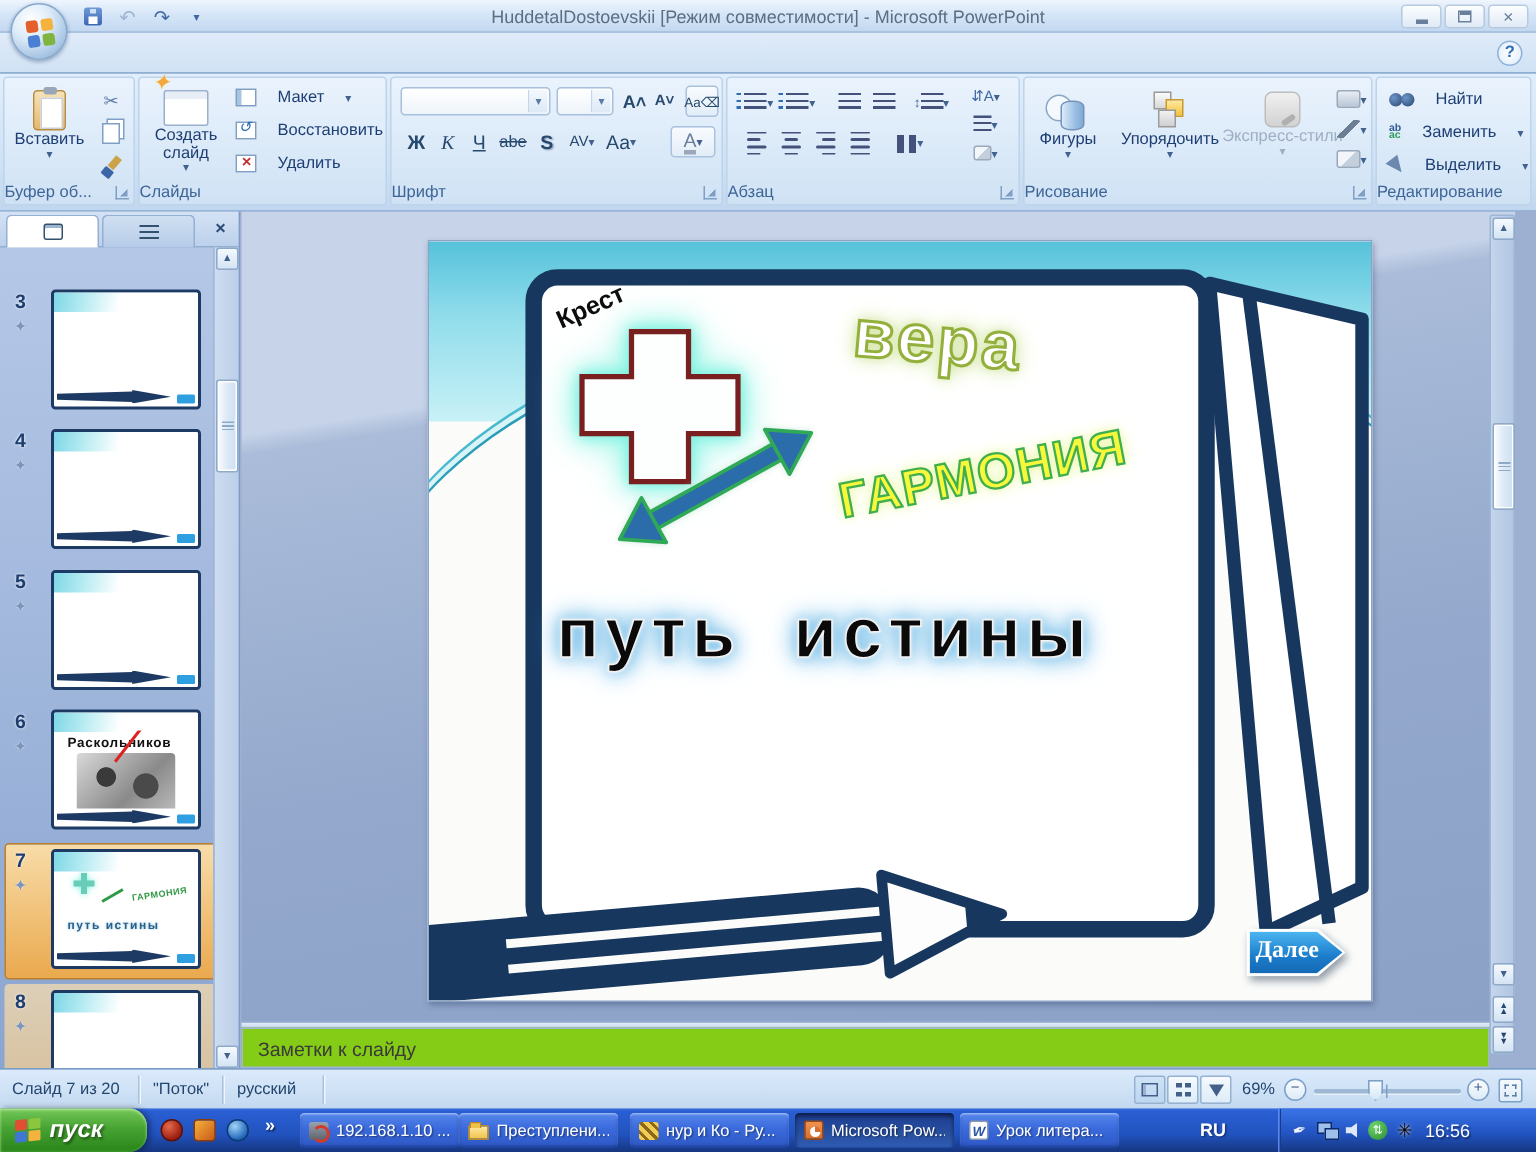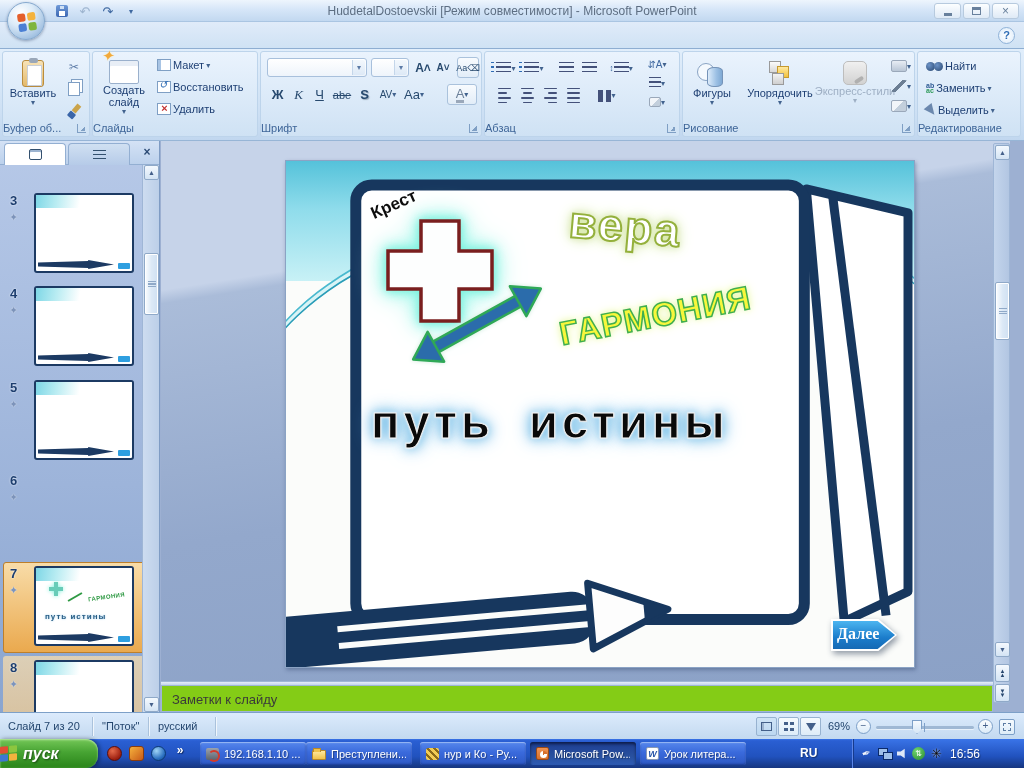--- a/index.html
+++ b/index.html
@@ -44,21 +44,21 @@
     background:linear-gradient(#e1eefb,#cde0f4 70%,#c1d7ef); border-bottom:1px solid #97b5d6; z-index:20; }
   .group { position:absolute; top:2px; bottom:3px; background:linear-gradient(#eaf3fd,#dae9f8 60%,#cfe2f4);
     border:1px solid #bdd4eb; border-radius:3px; }
   .glabel { position:absolute; left:0; right:0; bottom:2px; text-align:left; font-size:11px; color:#3e6598; white-space:nowrap; overflow:hidden; }
   .dlg { position:absolute; right:3px; bottom:3px; width:9px; height:9px; border-left:1px solid #7f9fc4; border-bottom:1px solid #7f9fc4; }
   .dlg::after { content:''; position:absolute; right:1px; bottom:1px; width:5px; height:5px; background:linear-gradient(135deg,transparent 50%,#7f9fc4 50%); }
   .bigbtn { position:absolute; top:3px; display:flex; flex-direction:column; align-items:center; border:1px solid transparent; border-radius:3px;
     font-size:11px; color:#1e3f73; text-align:center; line-height:12px; }
   .bigbtn .dd, .dd { font-size:8px; color:#41628e; line-height:7px; }
   .sbtn { position:absolute; border:1px solid transparent; border-radius:3px; display:flex; align-items:center; justify-content:center; font-size:12px; color:#1e3f73; }
-  .srow { position:absolute; display:flex; align-items:center; gap:2px; font-size:11px; color:#1e3f73; }
+  .srow { position:absolute; display:flex; align-items:center; gap:14px; font-size:11px; color:#1e3f73; }
   .grayed { color:#9eafc4 !important; }
 
   .ic-clip { width:22px; height:27px; background:linear-gradient(#f7e3b8,#e4b96a); border:1px solid #b98c3e; border-radius:3px; position:relative; }
   .ic-clip::before { content:''; position:absolute; left:6px; top:-3px; width:9px; height:5px; background:#9aa7b8; border-radius:2px; }
   .ic-clip::after { content:''; position:absolute; left:4px; top:4px; width:13px; height:19px; background:#fff; border:1px solid #c9cfd8; }
   .ic-copy { width:12px; height:14px; background:#fff; border:1px solid #7f9fc4; box-shadow:3px -3px 0 -1px #fff,3px -3px 0 0 #7f9fc4; }
   .ic-brush { width:15px; height:15px; position:relative; }
   .ic-brush::before { content:''; position:absolute; left:7px; top:0; width:5px; height:9px; background:#caa34a; transform:rotate(40deg); }
   .ic-brush::after { content:''; position:absolute; left:1px; top:8px; width:7px; height:6px; background:#3a65a8; border-radius:1px; transform:rotate(40deg); }
   .ic-newslide { width:30px; height:24px; background:#fff; border:1px solid #9ab0cc; border-radius:2px; position:relative; box-shadow:inset 0 5px 0 #e8eef6; }
@@ -199,21 +199,21 @@
   #zthumb { position:absolute; left:36px; top:-6px; width:10px; height:14px; border:1px solid #7da0c8;
     background:linear-gradient(#f6fafe,#d7e7f6); clip-path:polygon(0 0,100% 0,100% 62%,50% 100%,0 62%); }
   #fitbtn { position:absolute; top:6px; width:16px; height:16px; border:1px solid #7da0c8; border-radius:2px; background:linear-gradient(#f5fafe,#ddecf8); }
   #fitbtn::after { content:''; position:absolute; inset:3px; border:1px dashed #5c7ca4; }
 
   
   #taskbar { position:absolute; left:0; right:0; top:739px; height:29px;
     background:linear-gradient(#3a74e8 0%,#2a5fd3 6%,#2152be 60%,#16367f 100%); z-index:40; }
   #startbtn { position:absolute; left:0; top:0; width:98px; height:29px; border-radius:0 12px 12px 0;
     background:linear-gradient(#74c758 0%,#47a433 45%,#2f8a1e 90%); box-shadow:inset 0 1px 2px #b8e8a0,2px 0 4px rgba(0,0,0,.4);
-    display:flex; align-items:center; gap:6px; }
+    display:flex; align-items:center; gap:6px; padding-left:10px; }
   #startbtn .slabel { color:#fff; font-weight:bold; font-style:italic; font-size:16px; text-shadow:1px 1px 2px rgba(0,0,0,.5); }
   .winflag { width:17px; height:15px; display:grid; grid-template-columns:1fr 1fr; gap:1.5px; transform:skewY(-6deg); }
   .winflag i { border-radius:1px; }
   .wf1{background:#e14e33}.wf2{background:#8cc63f}.wf3{background:#3f77d2}.wf4{background:#f4b33e}
   .ql { position:absolute; top:4px; display:flex; align-items:center; justify-content:center; width:20px; height:20px; }
   .ql-red { width:15px; height:15px; border-radius:50%; background:radial-gradient(circle at 35% 30%,#e46a4a,#9c1f10 70%); border:1px solid #5e0f06; }
   .ql-orange { width:15px; height:15px; border-radius:3px; background:linear-gradient(135deg,#f6b13c,#c85a18); border:1px solid #8a3c0c; }
   .ql-globe { width:15px; height:15px; border-radius:50%; background:radial-gradient(circle at 35% 30%,#9fd4f6,#2a6fc0 65%,#134a8e); border:1px solid #0d3a72; }
   .ql-more { color:#fff; font-size:12px; font-weight:bold; text-shadow:1px 1px 1px rgba(0,0,0,.5); }
   .task { position:absolute; top:3px; width:106px; height:23px; border-radius:3px; display:flex; align-items:center; gap:5px; padding:0 6px;
@@ -536,20 +536,30 @@
               <i class="tl cG" style="width:58px;margin-top:5px;"></i>
             </div>
             <div class="tpencil"></div>
               <div class="tnext"></div>
           </div>
         </div>
 
         <div class="thumb" style="top:308px;">
           <span class="tnum">6</span>
           <span class="tstar">✦</span>
+          <div class="tbox">
+            <div class="twave"></div>
+            <div class="tcontent">
+              <span class="m6label">Раскольников</span>
+              <i class="m6photo"></i>
+              <i class="m6arrow"></i>
+            </div>
+            <div class="tpencil"></div>
+              <div class="tnext"></div>
+          </div>
         </div>
 
         <div class="thumb sel" style="top:401px;">
           <span class="tnum">7</span>
           <span class="tstar">✦</span>
           <div class="tbox">
             <div class="twave"></div>
             <div class="tcontent">
               <i class="m7cross"></i>
               <i class="m7arrow"></i>

